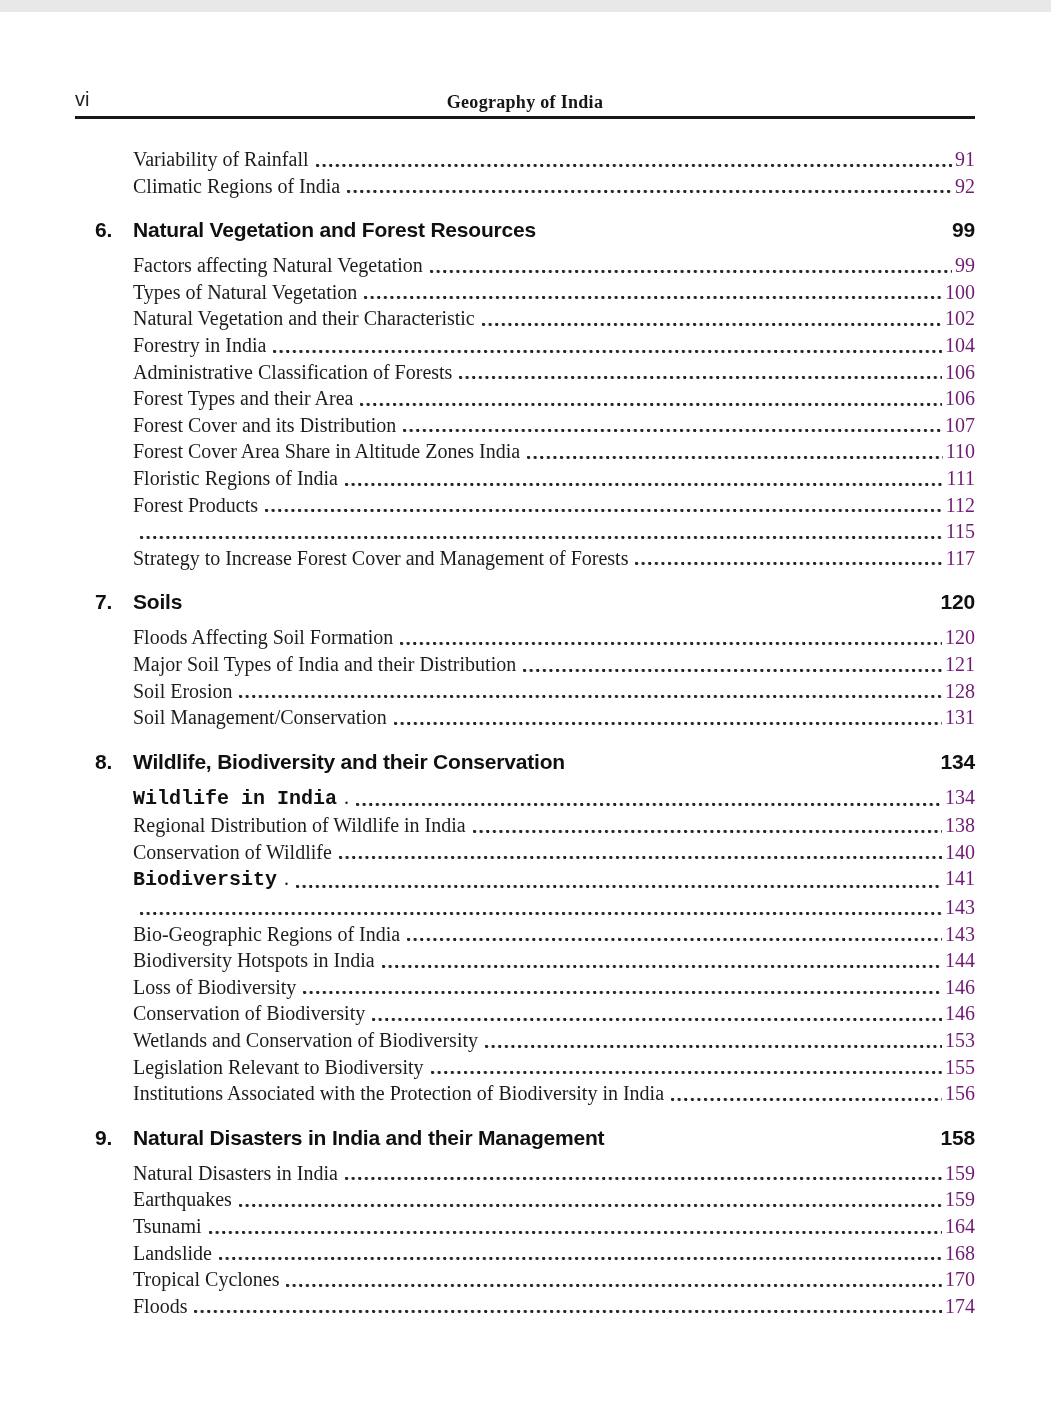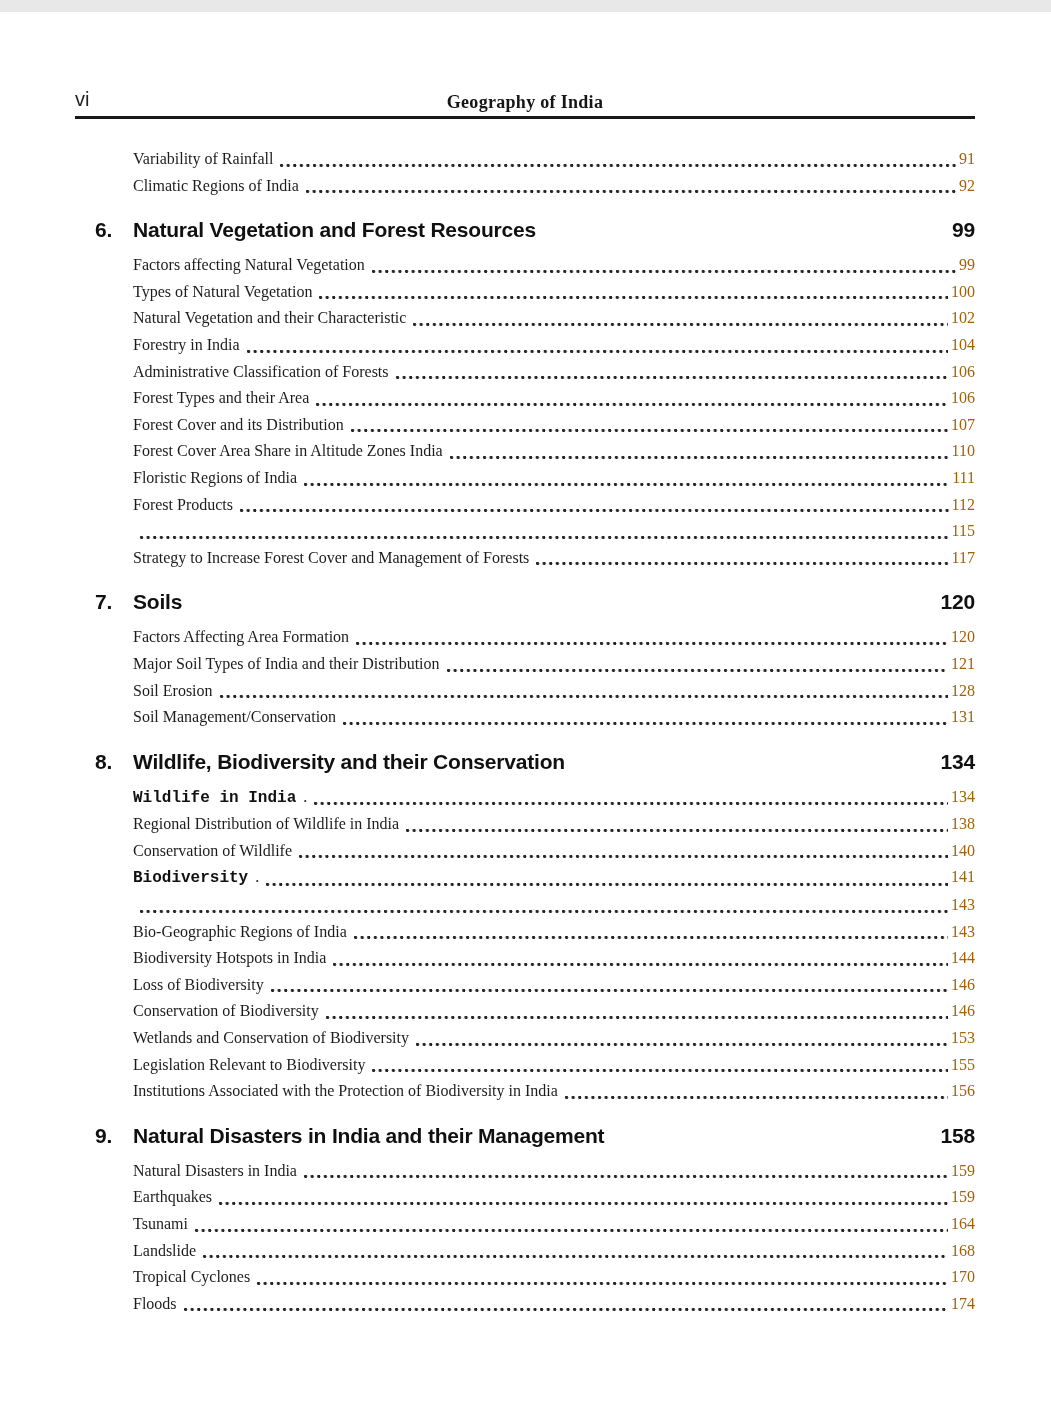--- a/index.html
+++ b/index.html
@@ -46,40 +46,40 @@
   }
   
   .toc {
     margin-top: 27px;
   }
   .entry-row {
     display: flex;
     align-items: baseline;
     padding-left: 58px;
     font-family: "Liberation Serif", serif;
-    font-size: 16px;
+    font-size: 20px;
     line-height: 26.6px;
     white-space: nowrap;
   }
   .entry-label { color: #1c1c1c; }
   .entry-label.bold { font-weight: bold; color: #111; font-family: Liberation Mono, monospace; }
   .entry-suffix { margin-left: 7px; color: #1c1c1c; }
   .leader {
     flex: 1 1 auto;
     align-self: flex-end;
     height: 7px;
     margin: 0 3px 4px 7px;
     background-image: radial-gradient(circle at 1.6px 3.4px, #242424 1.35px, rgba(0,0,0,0) 1.9px);
     background-size: 6.6px 7px;
     background-repeat: repeat-x;
     min-width: 12px;
   }
   .entry-page {
     flex: none;
-    color: #a16207;
+    color: #701a75;
   }
   
   .section-row {
     display: flex;
     align-items: baseline;
     margin: 17px 0 8px 0;
     padding-left: 20px;
     font-family: "Liberation Sans", sans-serif;
     font-weight: bold;
     font-size: 21px;
@@ -188,21 +188,21 @@
 
     <span class="leader"></span>
     <span class="entry-page">117</span>
   </div>
       <div class="section-row">
     <span class="sec-num">7.</span>
     <span class="sec-title">Soils</span>
     <span class="sec-page">120</span>
   </div>
       <div class="entry-row">
-    <span class="entry-label">Factors Affecting Area Formation</span>
+    <span class="entry-label">Floods Affecting Soil Formation</span>
 
     <span class="leader"></span>
     <span class="entry-page">120</span>
   </div>
       <div class="entry-row">
     <span class="entry-label">Major Soil Types of India and their Distribution</span>
 
     <span class="leader"></span>
     <span class="entry-page">121</span>
   </div>

